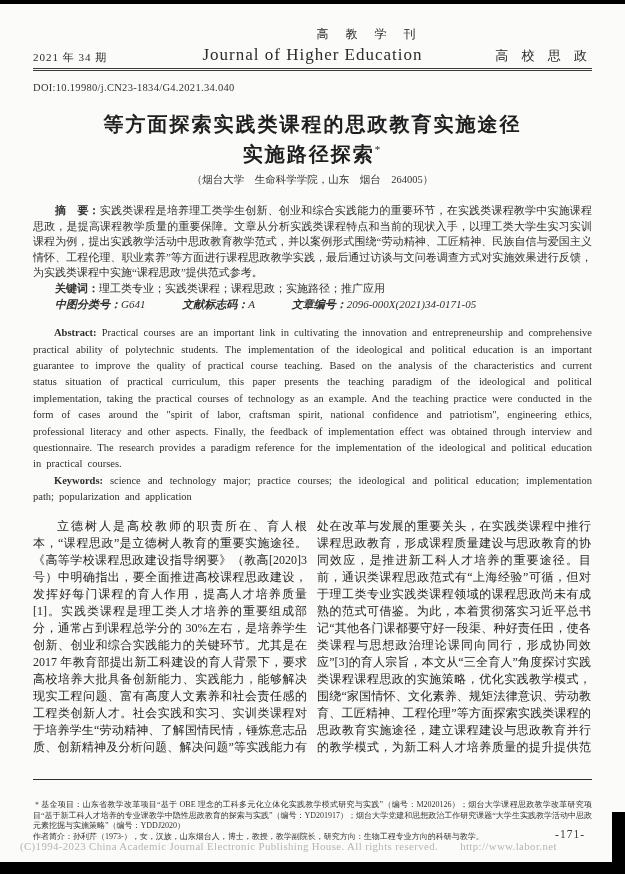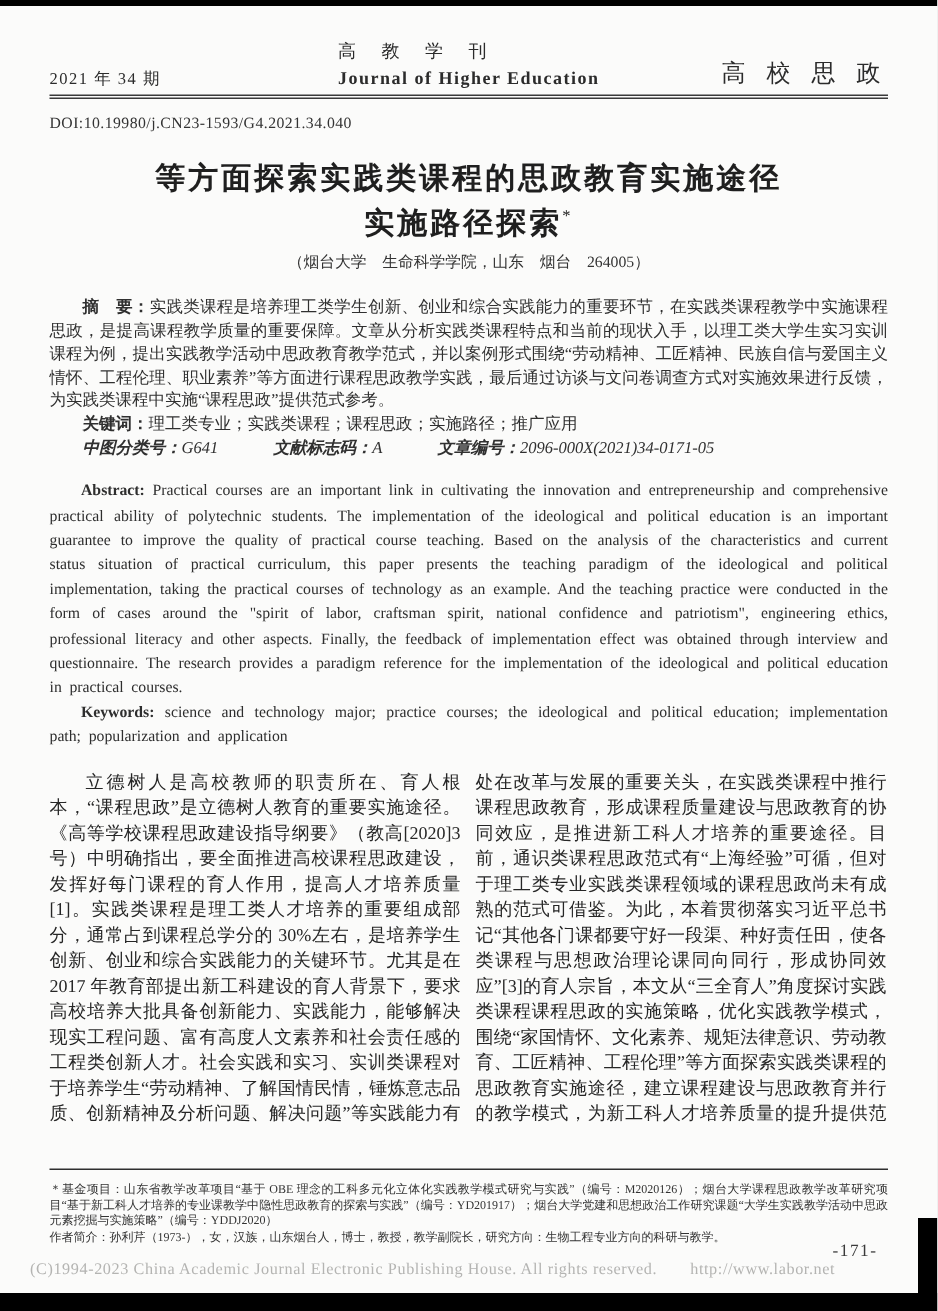--- a/index.html
+++ b/index.html
@@ -16,24 +16,24 @@
   .edge-top{position:absolute;top:0;left:0;right:0;height:4px;background:#000;}
   .edge-bottom{position:absolute;bottom:0;left:0;right:0;height:12px;background:#000;}
   .edge-right{position:absolute;right:0;bottom:0;width:13px;height:62px;background:#000;}
 
   .content{position:absolute;left:33px;right:33px;top:26px;}
 
   
   .hdr{display:grid;grid-template-columns:1fr auto 1fr;align-items:end;
        border-bottom:3px double #3a3a3a;padding-bottom:3px;}
   .hdr-issue{font-size:11px;justify-self:start;letter-spacing:1px;text-align:right;}
-  .hdr-center{text-align:left;}
+  .hdr-center{text-align:right;}
   .hdr-journal-cn{font-size:12px;letter-spacing:7px;margin-bottom:2px;}
-  .hdr-journal-en{font-size:12px;font-weight:bold;letter-spacing:1px;}
-  .hdr-column{font-size:16px;justify-self:end;letter-spacing:5px;}
+  .hdr-journal-en{font-size:17px;font-weight:normal;letter-spacing:1px;}
+  .hdr-column{font-size:13px;justify-self:end;letter-spacing:5px;}
 
   .doi{margin-top:11px;font-size:10.5px;letter-spacing:.3px;color:#333;}
 
   
   .title{margin-top:16px;text-align:center;font-size:20px;font-weight:bold;
          letter-spacing:2px;line-height:1.5;color:#1f1f1f;}
   .title sup{font-size:11px;font-weight:normal;}
   .authors{margin-top:11px;text-align:center;font-size:13px;letter-spacing:1px;}
   .affiliation{margin-top:4px;text-align:center;font-size:10.5px;color:#333;}
 
@@ -51,21 +51,21 @@
   .enblock p{margin:0;text-indent:2em;}
 
   
   .body-cols{margin-top:12px;display:flex;gap:10px;height:238px;overflow:hidden;}
   .col{width:274px;font-size:12px;line-height:17px;text-align:justify;color:#262626;}
   .col p{margin:0;}
   .col-left p{text-indent:2em;}
 
   
   .footnote{position:absolute;left:33px;right:33px;top:779px;
-            border-top:1.5px solid #2e2e2e;padding-top:8px;
+            border-top:1.5px solid #2e2e2e;padding-top:20px;
             font-size:8px;line-height:10.5px;text-align:justify;color:#333;}
   .footnote p{margin:0;}
 
   
   .page-number{position:absolute;right:40px;top:828px;font-size:11.5px;
                letter-spacing:1px;color:#3a3a3a;}
   .copyright{position:absolute;left:20px;top:840px;font-size:10.8px;
              color:#b4b4b2;letter-spacing:.4px;}
   .copyright .url{margin-left:22px;}
 </style>
@@ -78,21 +78,21 @@
 
     <div class="hdr">
       <div class="hdr-issue">2021 年 34 期</div>
       <div class="hdr-center">
         <div class="hdr-journal-cn">高 教 学 刊</div>
         <div class="hdr-journal-en">Journal of Higher Education</div>
       </div>
       <div class="hdr-column">高 校 思 政</div>
     </div>
 
-    <div class="doi">DOI:10.19980/j.CN23-1593/G4.2021.34.040</div>
+    <div class="doi">DOI:10.19980/j.CN23-1834/G4.2021.34.040</div>
 
     <div class="title">
       <span>等方面探索实践类课程的思政教育实施途径</span><br>
       <span>实施路径探索</span><sup>*</sup>
     </div>
 
     <div class="affiliation">（烟台大学　生命科学学院，山东　烟台　264005）</div>
 
     <div class="cnblock">
       <p><span class="lbl">摘　要：</span><span>实践类课程是培养理工类学生创新、创业和综合实践能力的重要环节，在实践类课程教学中实施课程思政，是提高课程教学质量的重要保障。文章从分析实践类课程特点和当前的现状入手，以理工类大学生实习实训课程为例，提出实践教学活动中思政教育教学范式，并以案例形式围绕“劳动精神、工匠精神、民族自信与爱国主义情怀、工程伦理、职业素养”等方面进行课程思政教学实践，最后通过访谈与文问卷调查方式对实施效果进行反馈，为实践类课程中实施“课程思政”提供范式参考。</span></p>

